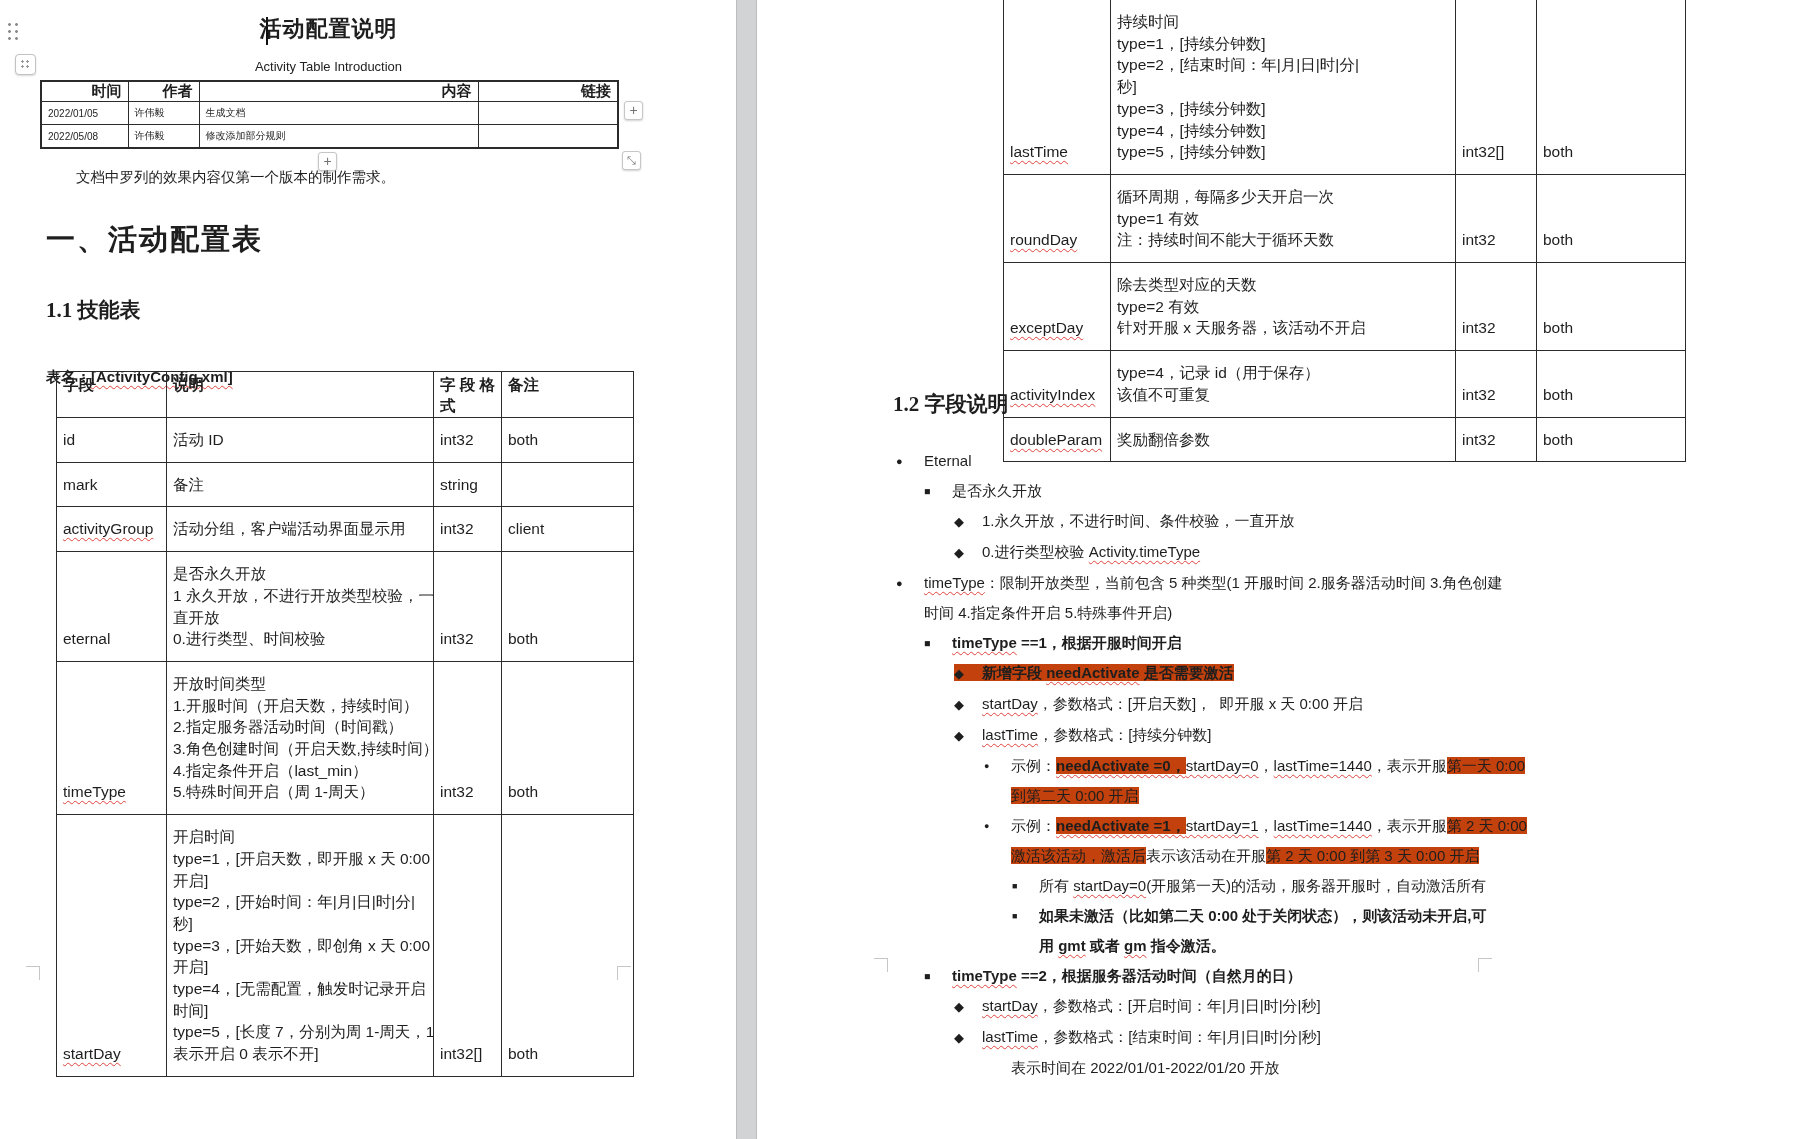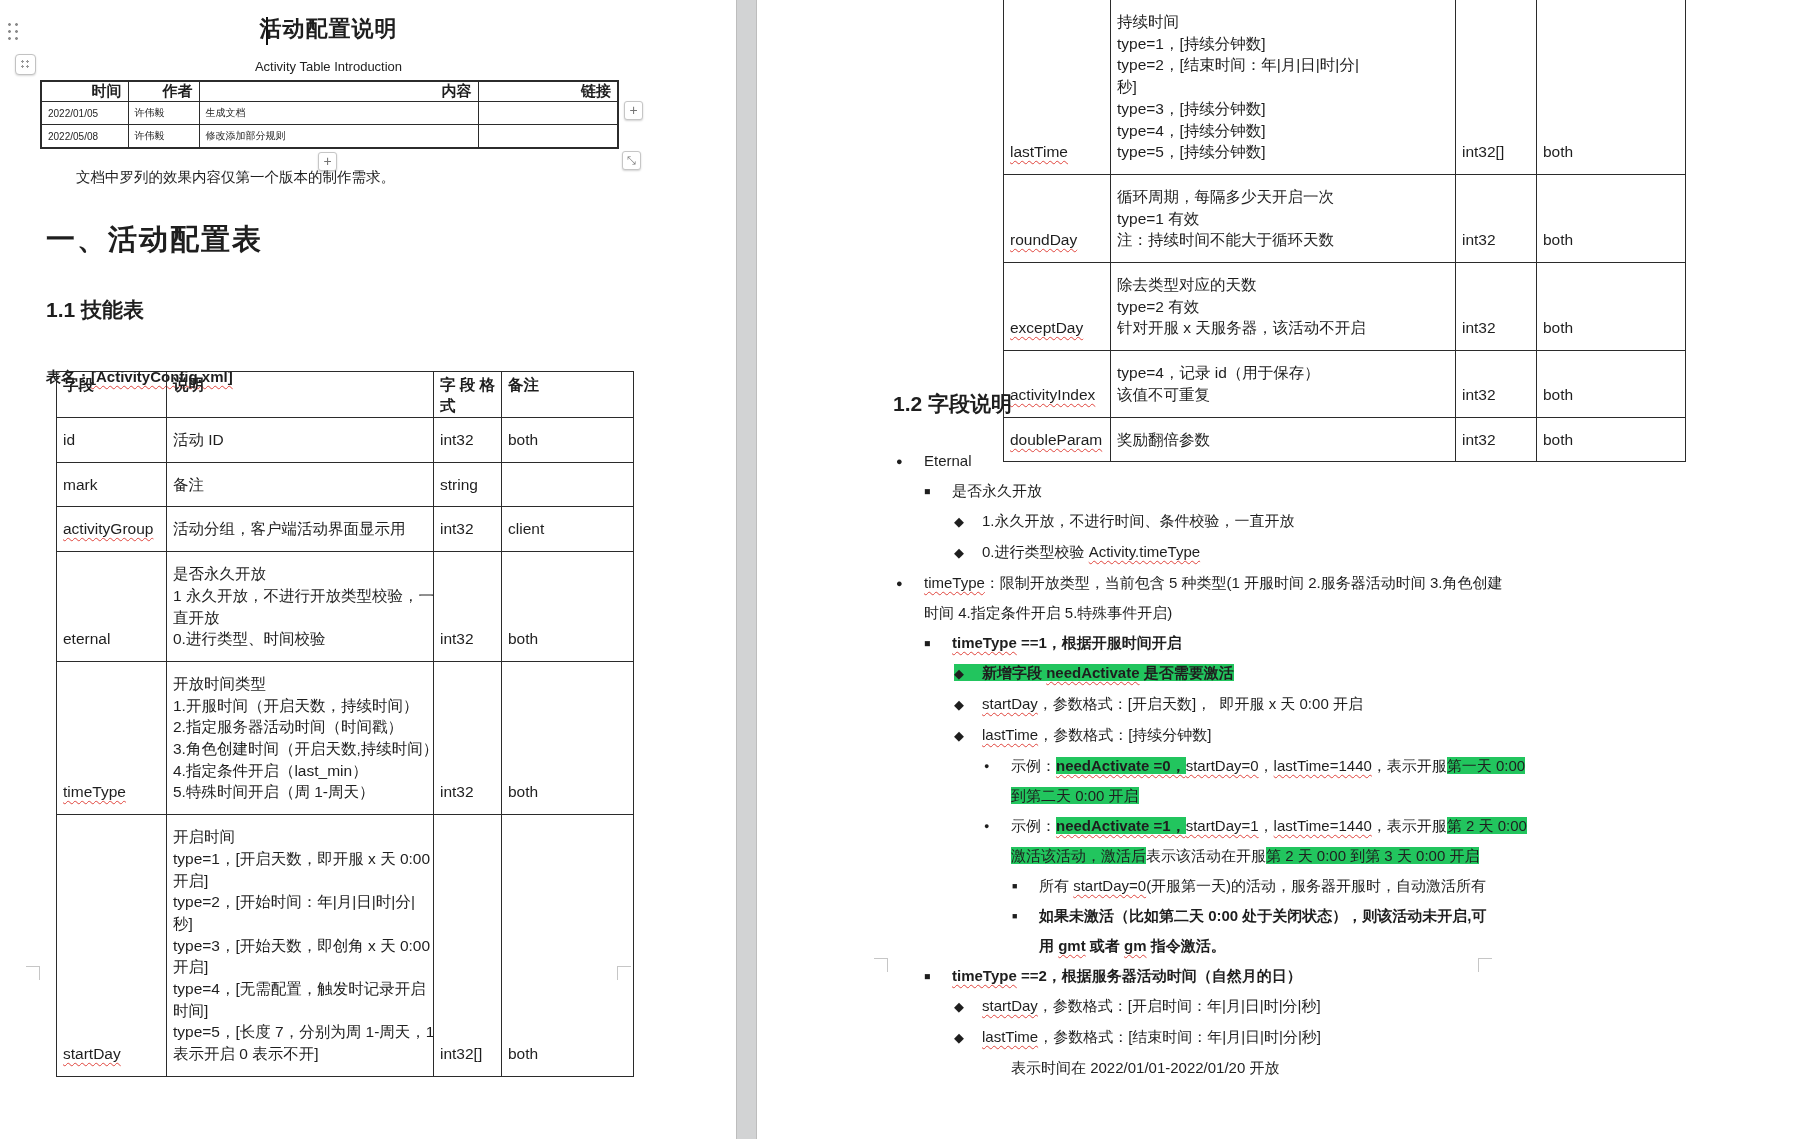--- a/index.html
+++ b/index.html
@@ -14,21 +14,21 @@
   
   #drag-dots{position:absolute;left:6px;top:21px;width:14px;height:19px;
     background-image:radial-gradient(#8a8a8a 1.3px, transparent 1.5px);background-size:7px 7px}
   #table-handle{position:absolute;left:15px;top:54px;width:19px;height:19px;border:1px solid #c2c2c2;
     border-radius:4px;background:#fff;box-shadow:0 1px 2px rgba(0,0,0,.15);display:flex;align-items:center;justify-content:center}
   #table-handle .inner{width:11px;height:11px;
     background-image:radial-gradient(#979797 1px, transparent 1.2px);background-size:5px 5px}
 
   .caret{position:absolute;left:266px;top:17px;width:2px;height:28px;background:#111}
 
-  .h-serif{font-family:Liberation Sans, sans-serif;font-weight:bold;white-space:nowrap}
+  .h-serif{font-family:Liberation Serif, serif;font-weight:bold;white-space:nowrap}
   #doc-title{position:absolute;left:40px;top:14px;width:577px;text-align:center;font-size:22px;letter-spacing:1px}
   #doc-subtitle{position:absolute;left:40px;top:59px;width:577px;text-align:center;font-size:13px;color:#222}
 
   table{border-collapse:collapse;table-layout:fixed}
   td,th{border:1px solid #2b2b2b;padding:0 6px;overflow:hidden}
 
   
   #hist{position:absolute;left:40px;top:80px;width:577px;border:2px solid #2b2b2b}
   #hist th{height:19px;font-size:15px;font-weight:bold;text-align:right}
   #hist td{height:22px;font-size:10px;white-space:nowrap}
@@ -54,21 +54,21 @@
   .cell-field span{line-height:21.7px}
   #p1tbl{position:absolute;left:56px;top:371px;width:577px}
   #p2tbl{position:absolute;left:246px;top:0;width:682px}
   #p2tbl tr:first-child td{border-top:none}
   .cell-fmt,.cell-rem{line-height:21.7px}
 
   
   .sq{text-decoration-line:underline;text-decoration-style:wavy;text-decoration-color:#e0443c;
       text-decoration-thickness:1px;text-underline-offset:3px}
   .b{font-weight:bold}
-  .hl{background:#22c55e}
+  .hl{background:#c2410c}
 
   
   #bullets{position:absolute;left:131px;top:446px;width:640px;font-size:15px}
   .bl{line-height:30px;white-space:pre}
   .inw{display:inline}
   .lv1{padding-left:8px}.lv2{padding-left:36px}.lv3{padding-left:66px}.lv4{padding-left:96px}.lv5{padding-left:124px}
   .c1{padding-left:36px}.c4{padding-left:123px}.c5{padding-left:151px}
   .glyph{display:inline-block;vertical-align:1px}
   .g1{width:28px;font-size:11px}
   .g2{width:28px;font-size:10.5px}

